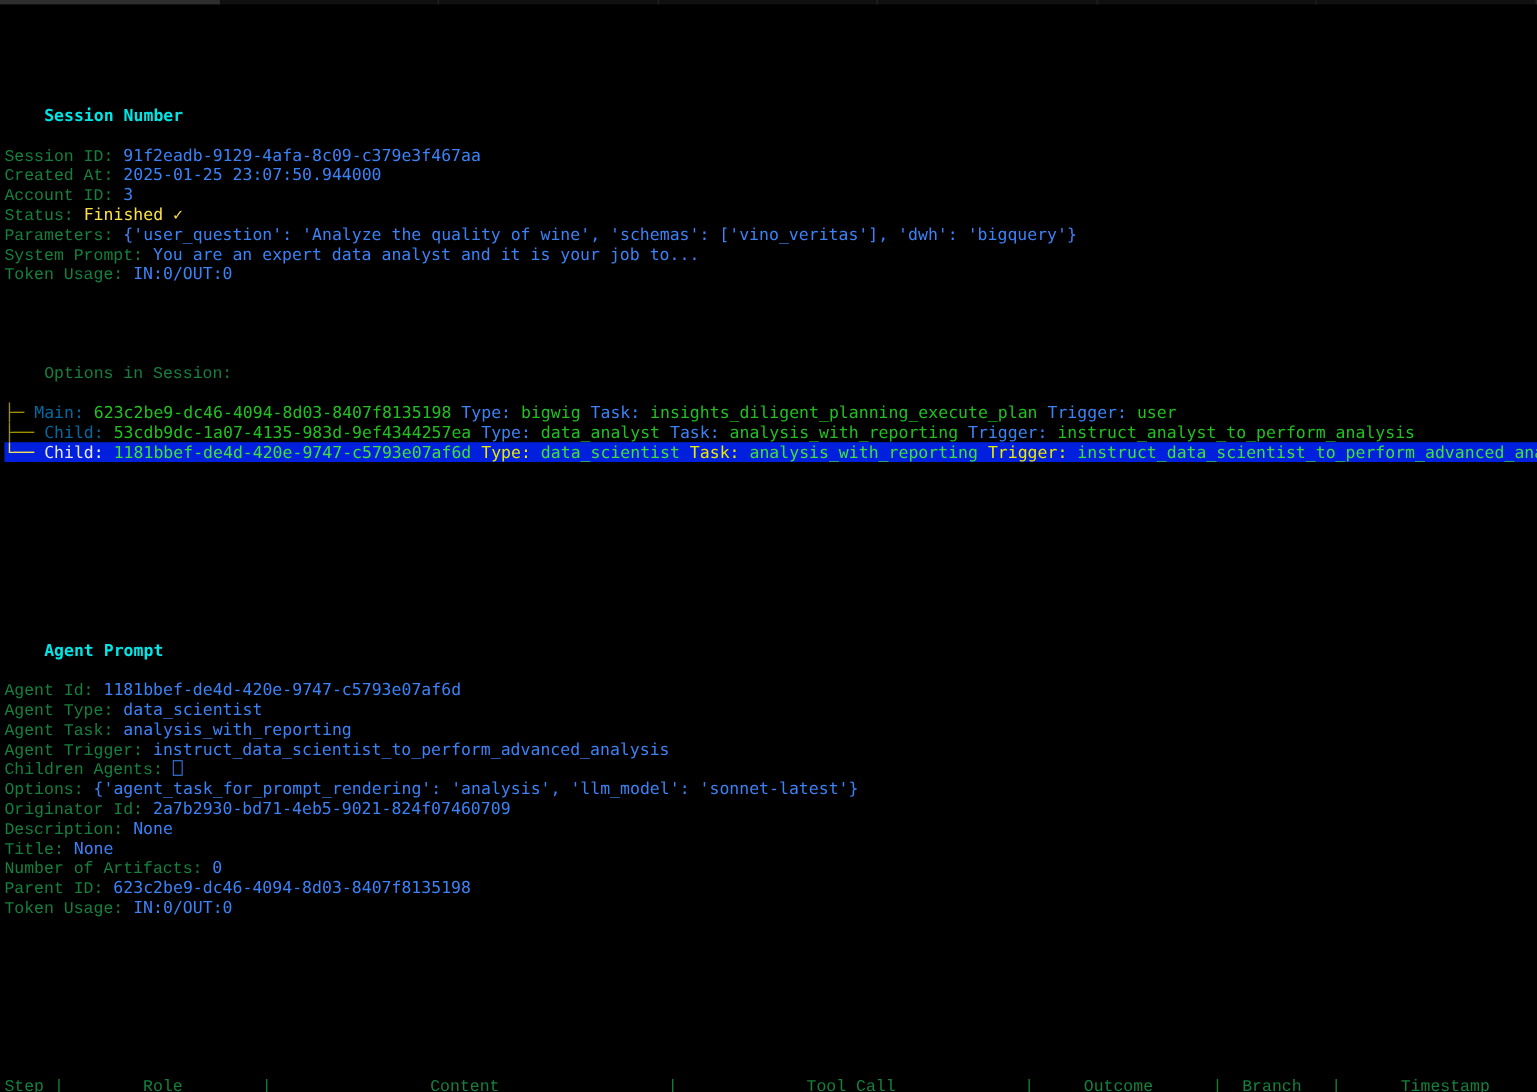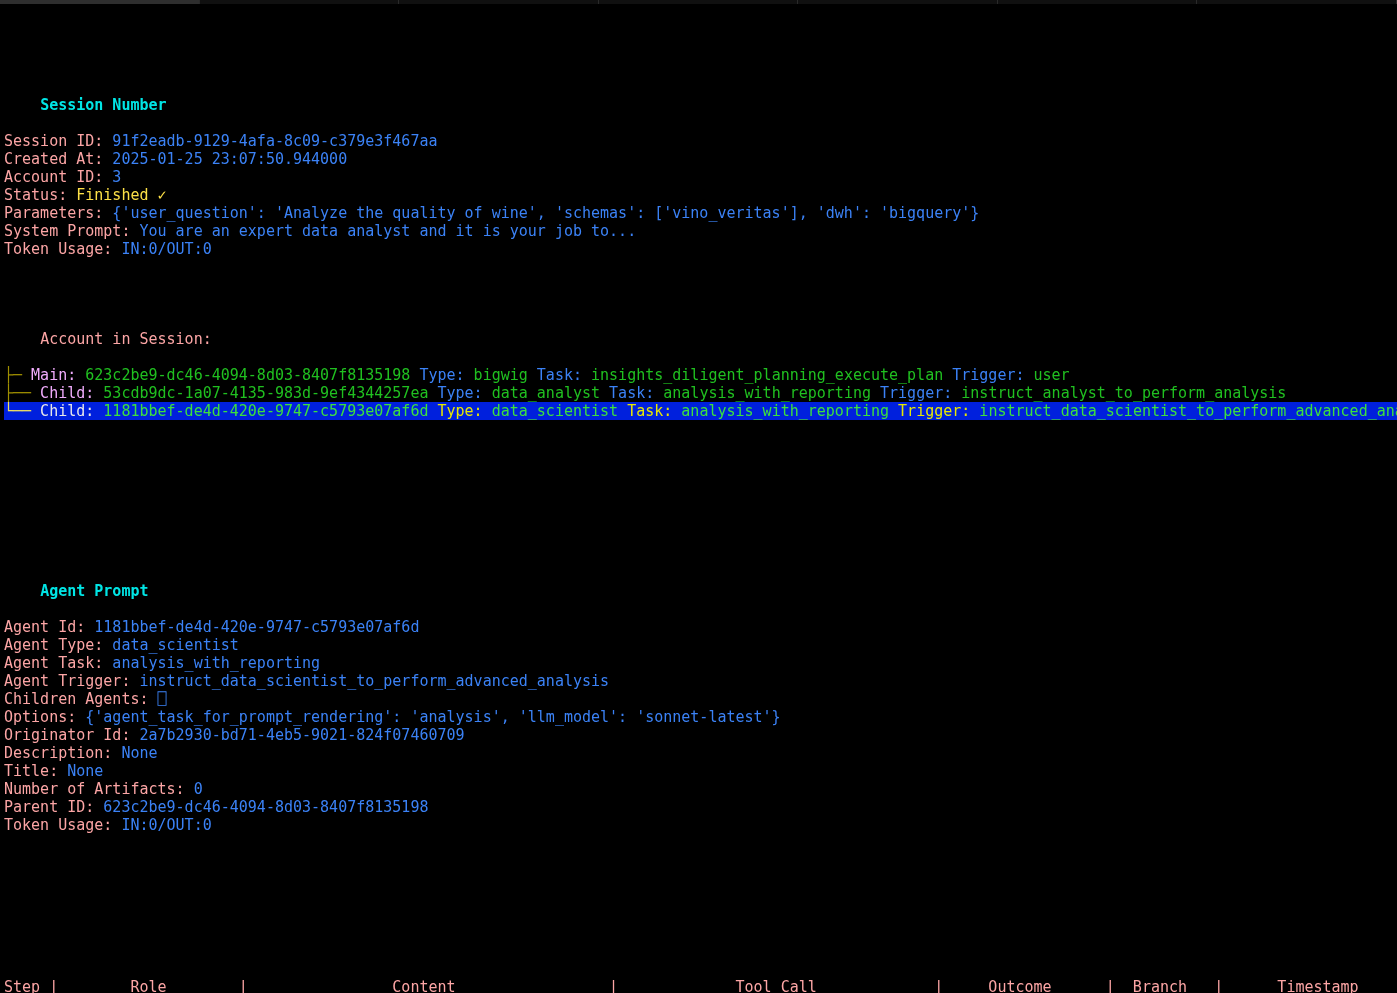--- a/index.html
+++ b/index.html
@@ -36,25 +36,25 @@
     position: absolute;
     top: 4px; left: 0;
     width: 1397px;
     height: 989px;
     padding: 2px 0 0 4px;
     box-sizing: border-box;
     white-space: pre;
   }
   .line { height: 18px; white-space: pre; }
   .c-cyan-b    { color: #00e5e5; font-weight: bold; }
-  .c-magenta   { color: #fca5a5; }
+  .c-magenta   { color: #15803d; font-family: Liberation Mono, monospace; }
   .c-yellow    { color: #3b82f6; }
   .c-green     { color: #20c020; }
   .c-green-b   { color: #fde047; }
-  .c-white     { color: #f0abfc; }
+  .c-white     { color: #0369a1; }
   .c-olive     { color: #a09000; }
 
   .hl {
     background: #0020dd;
     display: inline-block;
   }
   .hl .c-green-b, .hl .c-green { color: #3de03d; }
   .hl .c-yellow { color: #e8e800; }
   .hl .c-white { color: #e8e8e8; }
   .hl .c-olive { color: #f0e060; }
@@ -75,21 +75,21 @@
 
 <div class="screen">
 
   
   <div class="line">
     <span class="c-cyan-b">Session Number</span>
   </div>
   <div id="session-fields"><div class="line"><span class="c-magenta">Session ID:</span><span class="c-yellow"> 91f2eadb-9129-4afa-8c09-c379e3f467aa</span></div><div class="line"><span class="c-magenta">Created At:</span><span class="c-yellow"> 2025-01-25 23:07:50.944000</span></div><div class="line"><span class="c-magenta">Account ID:</span><span class="c-yellow"> 3</span></div><div class="line"><span class="c-magenta">Status:</span><span class="c-green-b"> Finished ✓</span></div><div class="line"><span class="c-magenta">Parameters:</span><span class="c-yellow"> {'user_question': 'Analyze the quality of wine', 'schemas': ['vino_veritas'], 'dwh': 'bigquery'}</span></div><div class="line"><span class="c-magenta">System Prompt:</span><span class="c-yellow"> You are an expert data analyst and it is your job to...</span></div><div class="line"><span class="c-magenta">Token Usage:</span><span class="c-yellow"> IN:0/OUT:0</span></div></div>
 
   <div class="line">
-    <span class="c-magenta">Account in Session:</span>
+    <span class="c-magenta">Options in Session:</span>
   </div>
   <div id="agents-tree"><div class="line"><span class="c-olive">├─</span><span class="c-white"> Main:</span><span class="c-green"> 623c2be9-dc46-4094-8d03-8407f8135198</span><span class="c-yellow"> Type:</span><span class="c-green"> bigwig</span><span class="c-yellow"> Task:</span><span class="c-green"> insights_diligent_planning_execute_plan</span><span class="c-yellow"> Trigger:</span><span class="c-green"> user</span></div><div class="line"><span class="c-olive">├──</span><span class="c-white"> Child:</span><span class="c-green"> 53cdb9dc-1a07-4135-983d-9ef4344257ea</span><span class="c-yellow"> Type:</span><span class="c-green"> data_analyst</span><span class="c-yellow"> Task:</span><span class="c-green"> analysis_with_reporting</span><span class="c-yellow"> Trigger:</span><span class="c-green"> instruct_analyst_to_perform_analysis</span></div><div class="line"><span class="hl"><span class="c-olive">└──</span><span class="c-white"> Child:</span><span class="c-green"> 1181bbef-de4d-420e-9747-c5793e07af6d</span><span class="c-yellow"> Type:</span><span class="c-green"> data_scientist</span><span class="c-yellow"> Task:</span><span class="c-green"> analysis_with_reporting</span><span class="c-yellow"> Trigger:</span><span class="c-green"> instruct_data_scientist_to_perform_advanced_analysis</span></span></div></div>
 
   <div class="blank"></div>
 
   
   <div class="line">
     <span class="c-cyan-b">Agent Prompt</span>
   </div>
   <div id="agent-fields"><div class="line"><span class="c-magenta">Agent Id:</span><span class="c-yellow"> 1181bbef-de4d-420e-9747-c5793e07af6d</span></div><div class="line"><span class="c-magenta">Agent Type:</span><span class="c-yellow"> data_scientist</span></div><div class="line"><span class="c-magenta">Agent Task:</span><span class="c-yellow"> analysis_with_reporting</span></div><div class="line"><span class="c-magenta">Agent Trigger:</span><span class="c-yellow"> instruct_data_scientist_to_perform_advanced_analysis</span></div><div class="line"><span class="c-magenta">Children Agents:</span><span class="c-yellow"> ⎕</span></div><div class="line"><span class="c-magenta">Options:</span><span class="c-yellow"> {'agent_task_for_prompt_rendering': 'analysis', 'llm_model': 'sonnet-latest'}</span></div><div class="line"><span class="c-magenta">Originator Id:</span><span class="c-yellow"> 2a7b2930-bd71-4eb5-9021-824f07460709</span></div><div class="line"><span class="c-magenta">Description:</span><span class="c-yellow"> None</span></div><div class="line"><span class="c-magenta">Title:</span><span class="c-yellow"> None</span></div><div class="line"><span class="c-magenta">Number of Artifacts:</span><span class="c-yellow"> 0</span></div><div class="line"><span class="c-magenta">Parent ID:</span><span class="c-yellow"> 623c2be9-dc46-4094-8d03-8407f8135198</span></div><div class="line"><span class="c-magenta">Token Usage:</span><span class="c-yellow"> IN:0/OUT:0</span></div></div>

